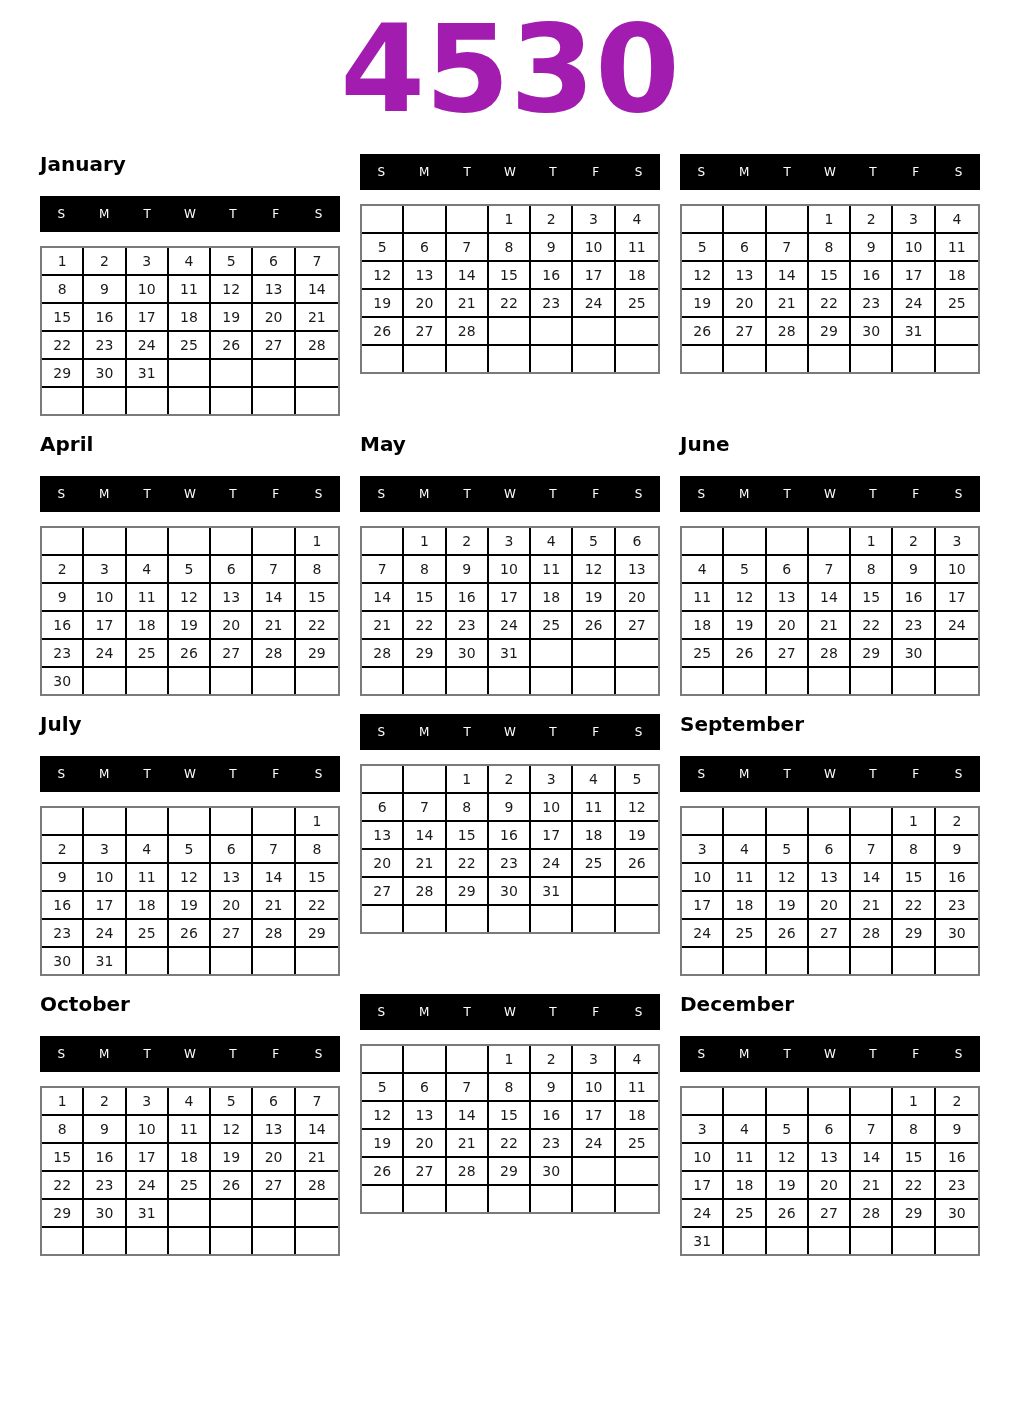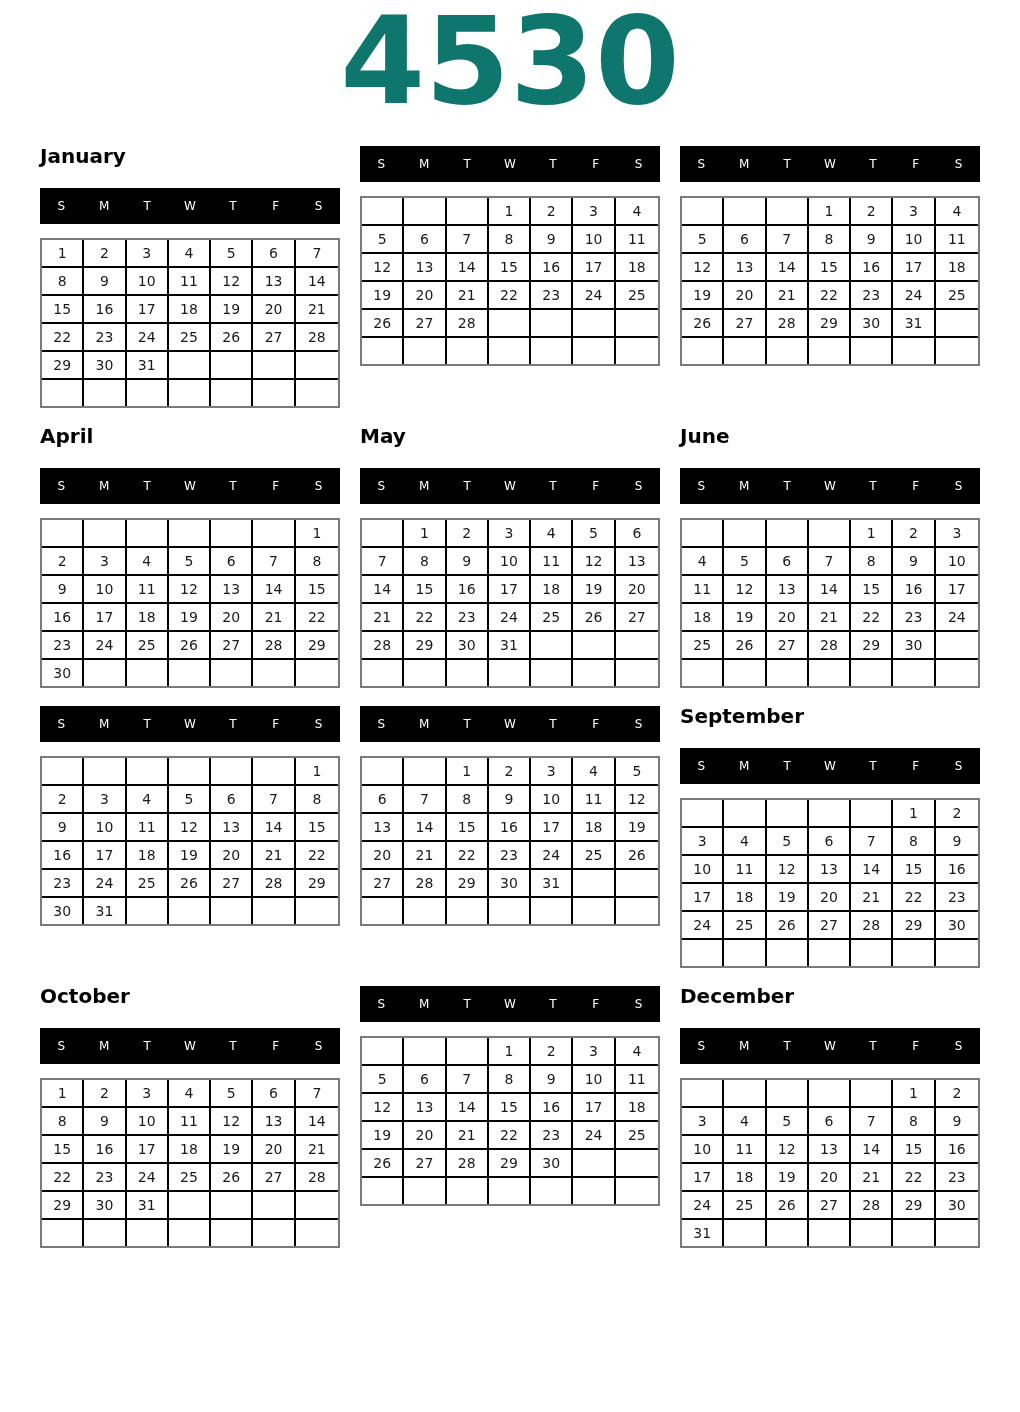--- a/index.html
+++ b/index.html
@@ -9,21 +9,22 @@
     background: #ffffff;
     font-family: "DejaVu Sans", sans-serif;
     overflow: hidden;
   }
   .page { width: 1020px; height: 1412px; }
   .year-title {
     text-align: center;
     font-size: 122px;
     font-weight: bold;
     line-height: 1.0;
-    color: #0f766e;
+    padding-top: 8px;
+    color: #a21caf;
     letter-spacing: 0px;
   }
   .months-grid {
     width: 940px;
     margin: 24px auto 0 auto;
     display: grid;
     grid-template-columns: repeat(3, 300px);
     column-gap: 20px;
     row-gap: 18px;
   }
@@ -401,20 +402,21 @@
           <div class="date-cell"></div>
           <div class="date-cell"></div>
           <div class="date-cell"></div>
           <div class="date-cell"></div>
           <div class="date-cell"></div>
           <div class="date-cell"></div>
           <div class="date-cell"></div>
         </div>
       </section>
       <section class="month">
+        <div class="month-name">July</div>
         <div class="weekday-header">
           <span class="weekday-label">S</span>
           <span class="weekday-label">M</span>
           <span class="weekday-label">T</span>
           <span class="weekday-label">W</span>
           <span class="weekday-label">T</span>
           <span class="weekday-label">F</span>
           <span class="weekday-label">S</span>
         </div>
         <div class="date-grid">

